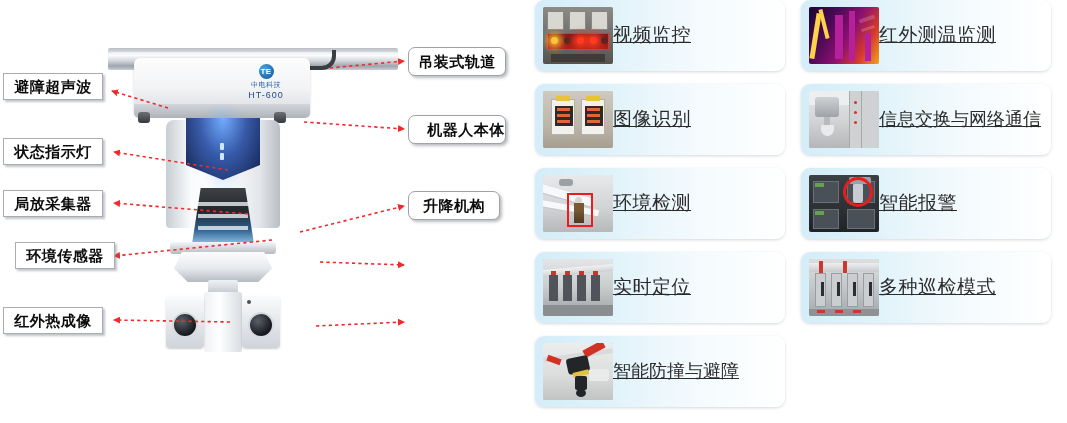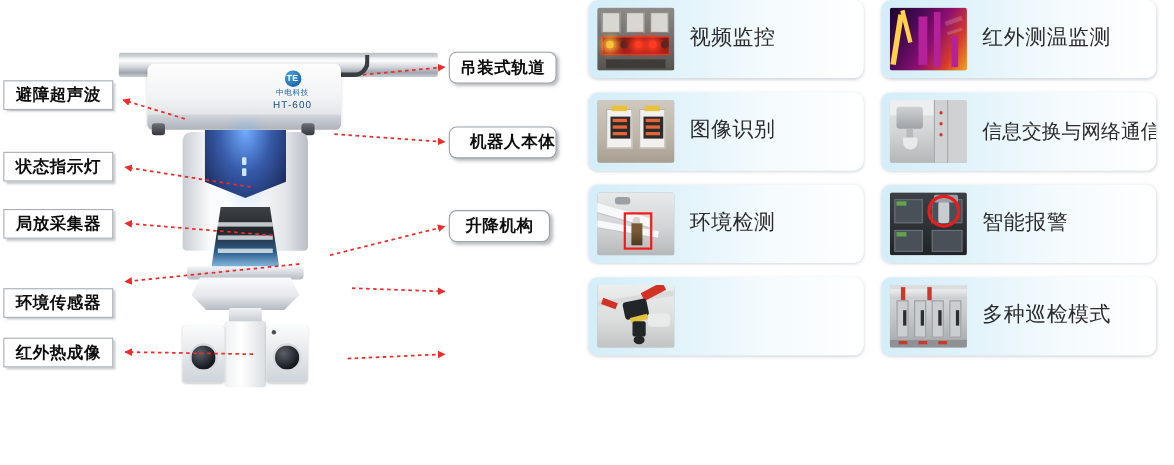--- a/index.html
+++ b/index.html
@@ -235,26 +235,26 @@
   .feature-thumb {
     width: 70px; height: 57px;
     margin-left: 8px;
     flex: 0 0 auto;
     border-radius: 2px;
     overflow: hidden;
     position: relative;
     background: #b9bdbf;
   }
   .feature-label {
-    margin-left: 14px;
     font-size: 19px;
     color: #2b2b2b;
     letter-spacing: .5px;
     line-height: 1.1;
     white-space: nowrap;
+    text-decoration: underline;
   }
   .feature-label.tight { font-size: 18px; letter-spacing: 0; }
 
   
   .th { position: absolute; left: 0; top: 0; width: 100%; height: 100%; }
   .box { position: absolute; }
 
   
   .t1 { background: linear-gradient(to bottom, #8d8b88 0%, #6e6c6a 55%, #56534f 100%); }
   .t1 .panel { top: 4px; width: 17px; height: 19px; background: #d9d7d2; border: 1px solid #8a8782; }
@@ -396,21 +396,21 @@
 
   <div class="anno left-box" style="left:3px;  top:73px;  width:100px; height:27px;">
     <span>避障超声波</span>
   </div>
   <div class="anno left-box" style="left:3px;  top:138px; width:100px; height:27px;">
     <span>状态指示灯</span>
   </div>
   <div class="anno left-box" style="left:3px;  top:190px; width:100px; height:27px;">
     <span>局放采集器</span>
   </div>
-  <div class="anno left-box" style="left:3px;  top:242px; width:100px; height:27px;margin-top:20px;">
+  <div class="anno left-box" style="left:15px;  top:242px; width:100px; height:27px;">
     <span>环境传感器</span>
   </div>
   <div class="anno left-box" style="left:3px;  top:307px; width:100px; height:27px;">
     <span>红外热成像</span>
   </div>
 
   <div class="anno right-box" style="left:408px; top:47px;  width:98px; height:29px;">
     <span>吊装式轨道</span>
   </div>
   <div class="anno right-box" style="left:408px; top:115px; width:98px; height:29px;padding-left:27px;">
@@ -474,34 +474,52 @@
           <div class="box beam" style="left:-4px; top:30px; width:60px; height:6px; transform:rotate(10deg);"></div>
           <div class="box" style="left:16px; top:4px; width:14px; height:7px; background:#9aa0a4; border-radius:3px;"></div>
           <div class="box head" style="left:32px; top:22px; width:7px; height:7px;"></div>
           <div class="box person" style="left:31px; top:28px; width:10px; height:20px;"></div>
           <div class="box roi" style="left:24px; top:18px; width:26px; height:34px;"></div>
         </div>
       </div>
       <div class="feature-label">环境检测</div>
     </div>
 
+    <div class="feature-card">
+      <div class="feature-thumb">
+        <div class="th t4">
+          <div class="box topbar"></div>
+          <div class="box red" style="left:8px;"></div>
+            <div class="box red" style="left:22px;"></div>
+          <div class="box red" style="left:36px;"></div>
+            <div class="box red" style="left:50px;"></div>
+          <div class="box cab" style="left:6px;"></div>
+            <div class="box cab" style="left:20px;"></div>
+          <div class="box cab" style="left:34px;"></div>
+            <div class="box cab" style="left:48px;"></div>
+          <div class="box" style="left:0; top:46px; width:70px; height:11px; background:#8b8e90;"></div>
+        </div>
+      </div>
+      <div class="feature-label">实时定位</div>
+    </div>
 
     <div class="feature-card">
       <div class="feature-thumb">
         <div class="th t5">
           <div class="box rail"></div>
           <div class="box red" style="left:40px; top:2px;  width:22px; height:8px; transform:rotate(-28deg);"></div>
           <div class="box red" style="left:4px;  top:14px; width:14px; height:6px; transform:rotate(20deg);"></div>
           <div class="box dark" style="left:24px; top:14px; width:22px; height:16px; transform:rotate(-12deg); border-radius:3px;"></div>
           <div class="box yellow" style="left:30px; top:28px; width:16px; height:5px; transform:rotate(-14deg);"></div>
           <div class="box dark" style="left:32px; top:33px; width:12px; height:14px; border-radius:2px;"></div>
           <div class="box dark" style="left:33px; top:46px; width:10px; height:8px; border-radius:50%;"></div>
           <div class="box" style="left:46px; top:26px; width:20px; height:12px; background:#e9eaea; border-radius:3px;"></div>
         </div>
       </div>
+      <div class="feature-label tight">智能防撞与避障</div>
     </div>
   </div>
 
   <div class="feature-col col-right">
 
     <div class="feature-card">
       <div class="feature-thumb">
         <div class="th t6">
           <div class="box hot" style="left:4px;  top:6px;  width:5px; height:46px; transform:rotate(9deg);"></div>
           <div class="box hot" style="left:13px; top:2px;  width:4px; height:30px; transform:rotate(-14deg);"></div>

